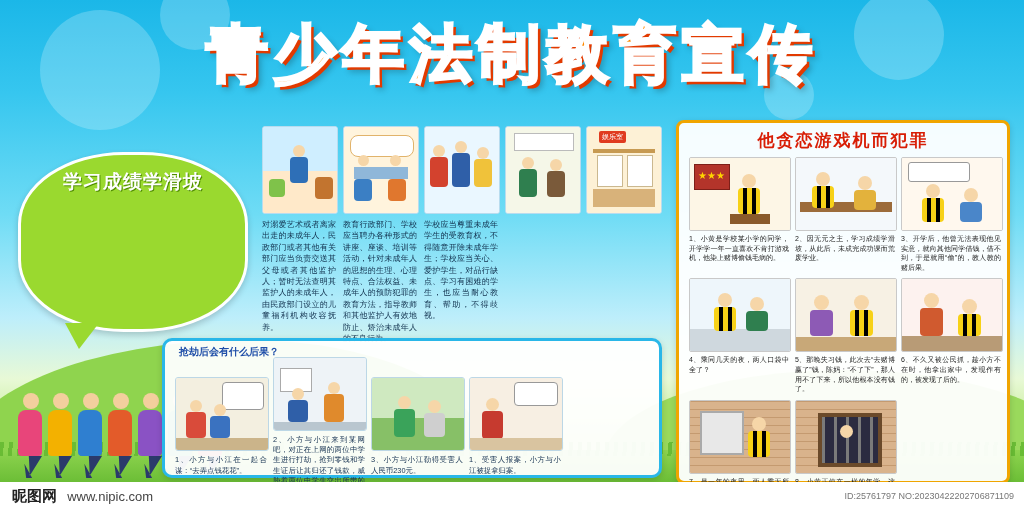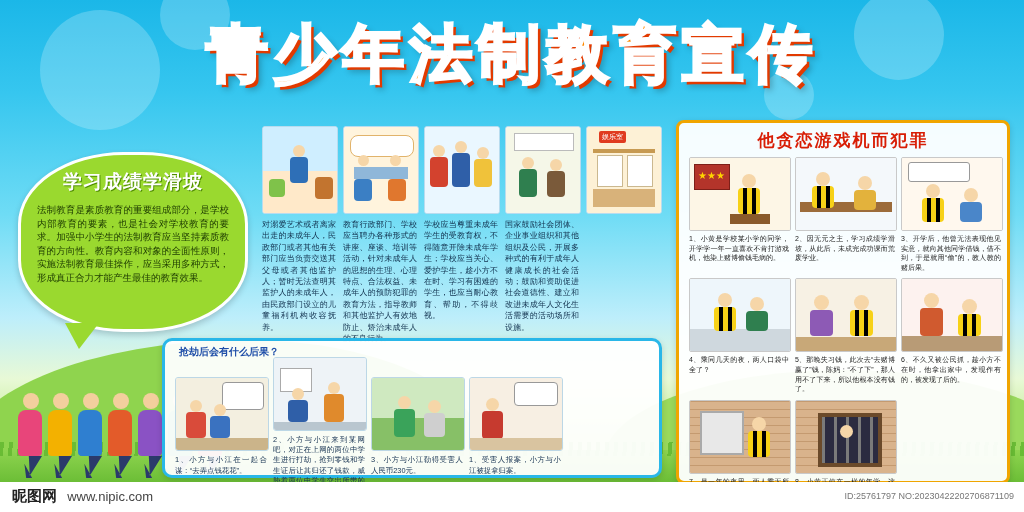--- a/index.html
+++ b/index.html
@@ -120,21 +120,20 @@
   <div class="hill"></div>
   <div class="hill2"></div>
   <div class="grassband"></div>
 
   <div class="title">青少年法制教育宣传</div>
 
   <div class="speech">
     <h2>
       <span>学习成绩学滑坡</span><br>
     </h2>
-    <p>法制教育是素质教育的重要组成部分，是学校内部教育的要素，也是社会对学校教育的要求。加强中小学生的法制教育应当坚持素质教育的方向性。教育内容和对象的全面性原则，实施法制教育最佳操作，应当采用多种方式，形成真正合力才能产生最佳的教育效果。</p>
   </div>
 
   <div class="kids">
     <div class="kid" style="left:4px;">
         <div class="head" style="background:#f3cf9d;"></div>
         <div class="body" style="background:#e8457a;"></div>
         <div class="legs"></div>
       </div>
     <div class="kid" style="left:34px;">
         <div class="head" style="background:#f3cf9d;"></div>
@@ -198,33 +197,32 @@
     <div class="tcell">
       <div class="tart">
         <div class="fig" style="left:0;top:0;width:74px;height:86px;background:#eaf7ff;"></div>
         <div class="fig hd2" style="left:8px;top:18px;width:12px;height:12px;"></div>
         <div class="fig bd" style="left:5px;top:30px;width:18px;height:30px;background:#d3422e;"></div>
         <div class="fig hd2" style="left:30px;top:14px;width:12px;height:12px;"></div>
         <div class="fig bd" style="left:27px;top:26px;width:18px;height:34px;background:#2f5fa8;"></div>
         <div class="fig hd2" style="left:52px;top:20px;width:12px;height:12px;"></div>
         <div class="fig bd" style="left:49px;top:32px;width:18px;height:28px;background:#f0c23a;"></div>
       </div>
-      <div class="tcap">学校应当尊重未成年学生的受教育权，不得随意开除未成年学生；学校应当关心、爱护学生，趁小方不在时、学习有困难的学生，也应当耐心教育、帮助，不得歧视。</div>
+      <div class="tcap">学校应当尊重未成年学生的受教育权，不得随意开除未成年学生；学校应当关心、爱护学生，对品行缺点、学习有困难的学生，也应当耐心教育、帮助，不得歧视。</div>
     </div>
 
     <div class="tcell">
       <div class="tart">
         <div class="fig" style="left:0;top:0;width:74px;height:86px;background:#f5f7e8;"></div>
         <div class="fig" style="left:8px;top:6px;width:58px;height:16px;background:#fff;border:1px solid #bbb;"></div>
         <div class="fig hd2" style="left:16px;top:30px;width:12px;height:12px;"></div>
         <div class="fig bd" style="left:13px;top:42px;width:18px;height:28px;background:#2f7f4f;"></div>
         <div class="fig hd2" style="left:44px;top:32px;width:12px;height:12px;"></div>
         <div class="fig bd" style="left:41px;top:44px;width:18px;height:26px;background:#7a5a3a;"></div>
       </div>
-      <div class="tcap">国家鼓励社会团体、企业事业组织和其他组织及公民，开展多种式的有利于成年人健康成长的社会活动；鼓励和资助促进社会道德性、建立和改进未成年人文化生活需要的活动场所和设施。</div>
     </div>
 
     <div class="tcell">
       <div class="tart">
         <div class="fig" style="left:0;top:0;width:74px;height:86px;background:#fdf1d6;"></div>
         <div class="badge" style="left:12px;top:4px;background:#e03b1f;">娱乐室</div>
         <div class="fig" style="left:6px;top:22px;width:62px;height:4px;background:#c79a52;"></div>
         <div class="fig" style="left:10px;top:28px;width:24px;height:30px;background:#ffffff;border:1px solid #cbb88f;"></div>
         <div class="fig" style="left:40px;top:28px;width:24px;height:30px;background:#ffffff;border:1px solid #cbb88f;"></div>
         <div class="fig" style="left:6px;top:62px;width:62px;height:18px;background:#d8b27a;"></div>

